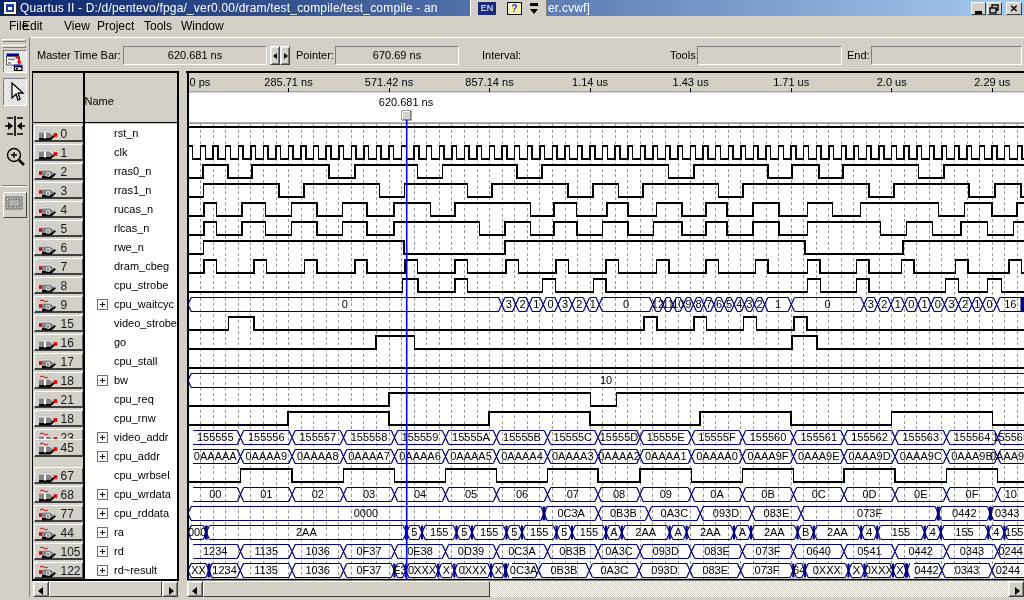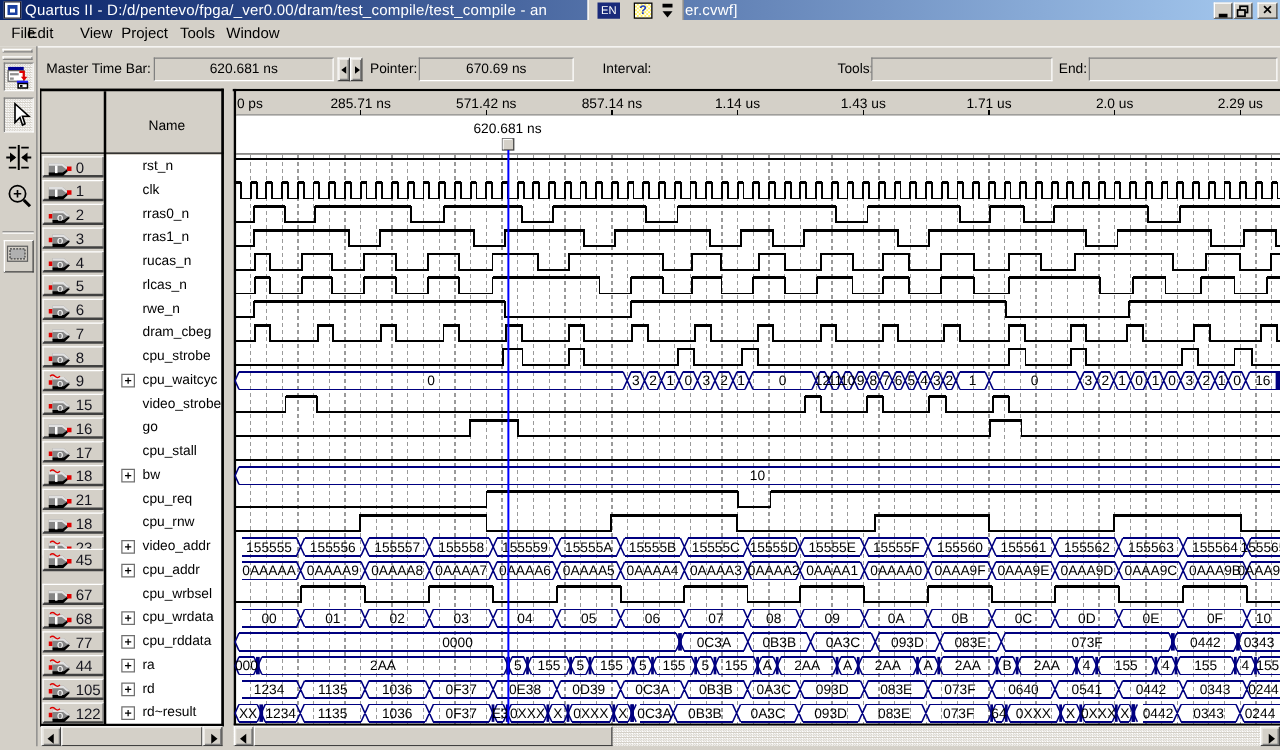--- a/index.html
+++ b/index.html
@@ -138,21 +138,21 @@
 </div>
 <div id="phead"></div>
 <div id="panel"></div>
 <div id="namebg"></div>
 <div style="position:absolute;left:32px;top:71px;width:1px;height:510px;background:#000"></div>
 <div style="position:absolute;left:83px;top:72.5px;width:1.5px;height:508px;background:#000"></div>
 <div style="position:absolute;left:177px;top:71px;width:1.5px;height:510px;background:#000"></div>
 <div style="position:absolute;left:32px;top:71px;width:147px;height:1.5px;background:#000"></div>
 <div style="position:absolute;left:32px;top:121.5px;width:147px;height:1.5px;background:#000"></div>
 <div style="position:absolute;left:32px;top:579px;width:147px;height:1.5px;background:#000"></div>
-<div style="position:absolute;left:84.5px;top:95px;font-size:11px;color:#000;width:98px;text-align:center">Name</div>
+<div style="position:absolute;left:84.5px;top:95px;font-size:11px;color:#000;width:98px;">Name</div>
 <div class="numcell" style="top:124.5px">
     <svg width="21" height="13" viewBox="0 0 21 13" style="position:absolute;left:3px;top:2px">
       <polygon points="1,2.5 12,2.5 17,7 12,11 1,11" fill="#858585"></polygon>
       <polygon points="1,2.5 12,2.5 17,7 14.5,7 11.5,4.5 1,4.5" fill="#e0e0e0"></polygon>
       <polygon points="1,10 12,10 15.5,7.5 17,8.2 12.5,12.5 1,12.5" fill="#000"></polygon>
       <rect x="6" y="4.5" width="2" height="6" fill="#fff"></rect>
       <rect x="15.6" y="5.2" width="3.6" height="3.6" fill="#e00000"></rect>
     </svg>
     <span class="num">0</span>
   </div>

